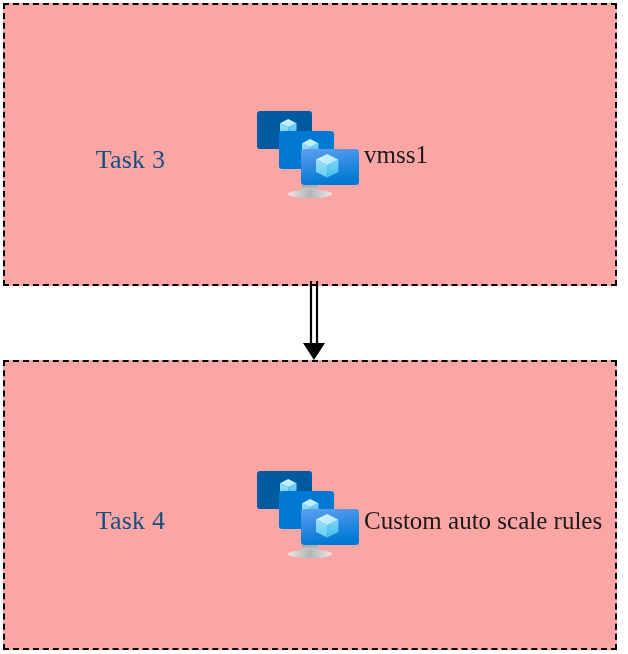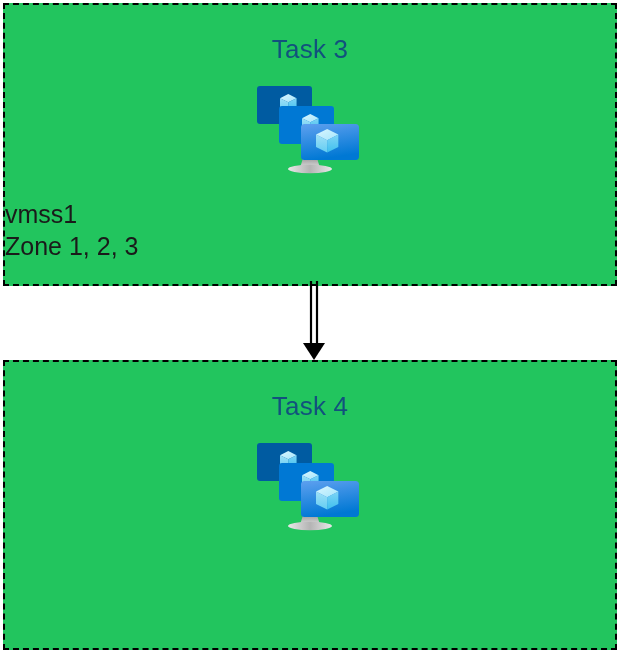--- a/index.html
+++ b/index.html
@@ -18,25 +18,25 @@
     width: 628px;
     height: 654px;
     background: #ffffff;
     overflow: hidden;
   }
 
   
   .task-box {
     position: absolute;
     box-sizing: border-box;
-    background: #22c55e;
+    background: #fca5a5;
     border: 2px dashed #000000;
     display: flex;
-    flex-direction: column;
     align-items: center;
+    font-family: Liberation Serif, serif;
   }
 
   #task-box-1 {
     left: 3px;
     top: 3px;
     width: 614px;
     height: 283px;
   }
 
   #task-box-2 {
@@ -155,21 +155,20 @@
         <g transform="translate(60,45) scale(0.62)">
           <polygon points="18,0 36,9 18,18 0,9" fill="url(#cubeTop1)"></polygon>
           <polygon points="0,9 18,18 18,38 0,29" fill="url(#cubeLeft1)"></polygon>
           <polygon points="36,9 18,18 18,38 36,29" fill="url(#cubeRight1)"></polygon>
         </g>
       </svg>
     </div>
 
     <div class="caption">
       <span class="caption-line">vmss1</span>
-      <span class="caption-line">Zone 1, 2, 3</span>
     </div>
   </div>
 
   <svg id="connector" viewBox="0 0 36 82" xmlns="http://www.w3.org/2000/svg">
 
     <line x1="15" y1="0" x2="15" y2="64" stroke="#000000" stroke-width="2.2"></line>
     <line x1="21" y1="0" x2="21" y2="64" stroke="#000000" stroke-width="2.2"></line>
 
     <polygon points="7,62 29,62 18,79" fill="#000000"></polygon>
   </svg>
@@ -227,15 +226,18 @@
 
         <rect x="45" y="40" rx="3.5" ry="3.5" width="58" height="36" fill="url(#frontScreen2)"></rect>
         <g transform="translate(60,45) scale(0.62)">
           <polygon points="18,0 36,9 18,18 0,9" fill="url(#cubeTop2)"></polygon>
           <polygon points="0,9 18,18 18,38 0,29" fill="url(#cubeLeft2)"></polygon>
           <polygon points="36,9 18,18 18,38 36,29" fill="url(#cubeRight2)"></polygon>
         </g>
       </svg>
     </div>
 
+    <div class="caption">
+      <span class="caption-line">Custom auto scale rules</span>
+    </div>
   </div>
 
 </div>
 
 </body></html>

